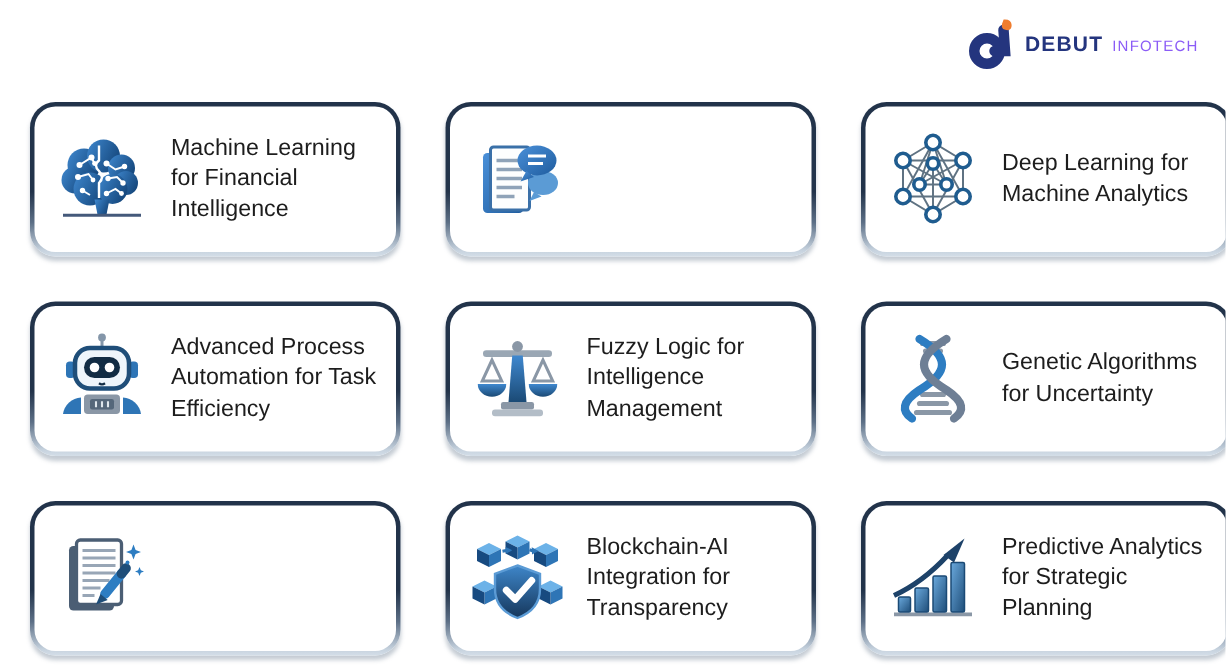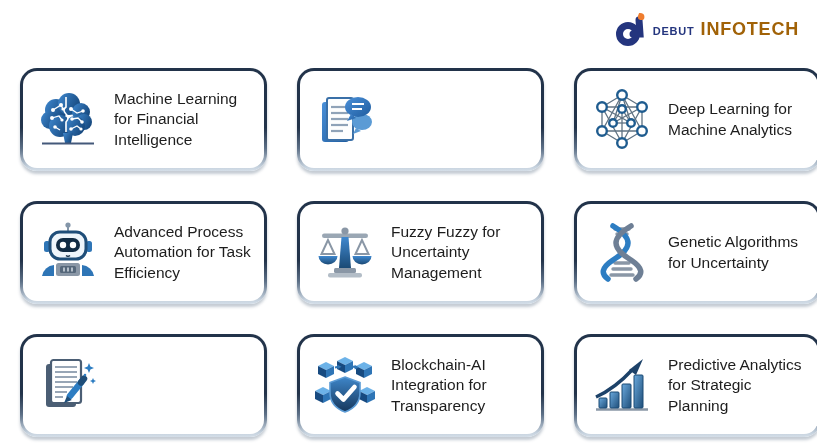--- a/index.html
+++ b/index.html
@@ -8,24 +8,24 @@
     font-family:"Liberation Sans",sans-serif;overflow:hidden;
   }
   
   .brand{
     position:absolute;top:11px;right:18px;
     display:flex;align-items:center;gap:5px;
   }
   .logo-mark{display:flex;align-items:center;}
   .brand-text{display:flex;align-items:baseline;gap:6px;}
   .brand-debut{
-    color:#24357e;font-weight:700;font-size:11px;letter-spacing:.8px;
+    color:#24357e;font-weight:700;font-size:14px;letter-spacing:.8px;
   }
   .brand-infotech{
-    color:#a16207;font-weight:700;font-size:18px;letter-spacing:.8px;
+    color:#8b5cf6;font-weight:400;font-size:10px;letter-spacing:.8px;
   }
   
   .grid{
     position:absolute;left:20px;top:68px;
     display:grid;grid-template-columns:repeat(3,247px);
     grid-auto-rows:103px;column-gap:18px;row-gap:18px;gap:30px;
   }
   .card{
     border-radius:17px;padding:3px;box-sizing:border-box;
     background:linear-gradient(to bottom,#22334a 0%,#22334a 58%,#5c6f86 78%,#c6d2de 96%,#d4dee8 100%);
@@ -223,21 +223,21 @@
           <circle cx="35" cy="13" r="3.6" fill="#8a97a6"></circle>
           <path d="M31.5,19 h7 l2.5,31 h-12 z" fill="url(#gscale)"></path>
           <path d="M18,22 L11.5,36 h13 z" fill="none" stroke="#8a97a6" stroke-width="2"></path>
           <path d="M52,22 L45.5,36 h13 z" fill="none" stroke="#8a97a6" stroke-width="2"></path>
           <path d="M8.5,38 a9.5,8.5 0 0 0 19,0 z" fill="url(#gscale)"></path>
           <path d="M42.5,38 a9.5,8.5 0 0 0 19,0 z" fill="url(#gscale)"></path>
           <rect x="24" y="50" width="22" height="5" rx="1.5" fill="#8a97a6"></rect>
           <rect x="18" y="55" width="34" height="4.5" rx="2" fill="#b3bdc7"></rect>
         </svg>
       </span>
-      <p class="card-title">Fuzzy Fuzzy for Uncertainty Management</p>
+      <p class="card-title">Fuzzy Logic for Intelligence Management</p>
     </div>
   </article>
 
   <article class="card">
     <div class="card-inner">
       <span class="icon-wrap">
         <svg viewBox="0 0 70 70">
           <g stroke="#8a97a6" stroke-width="3.4" stroke-linecap="round">
             <line x1="28" y1="11" x2="42" y2="11"></line>
             <line x1="30" y1="16" x2="40" y2="16"></line>

